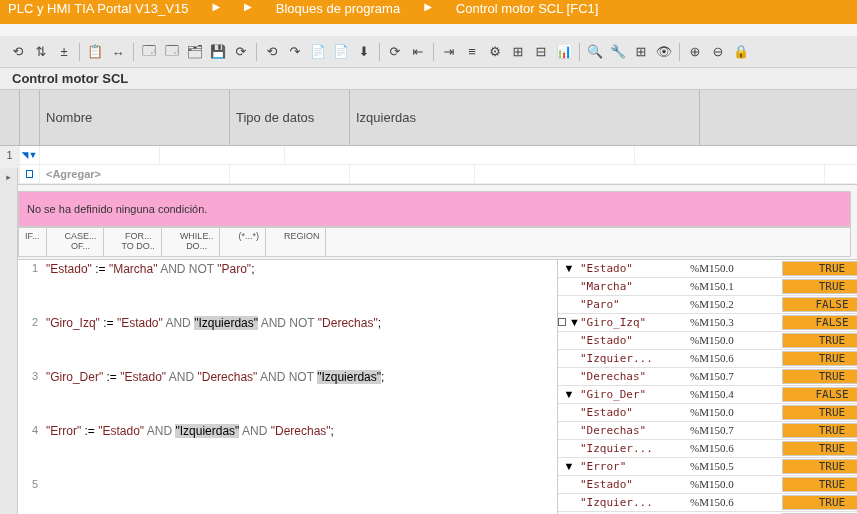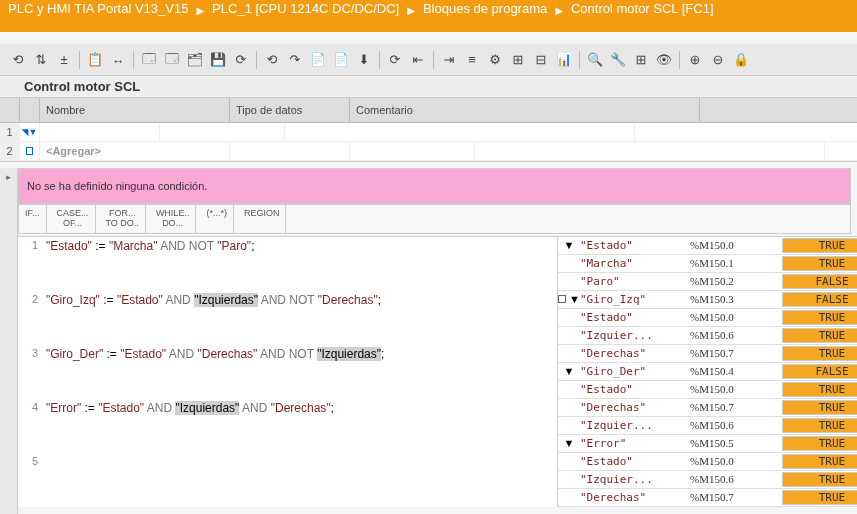--- a/index.html
+++ b/index.html
@@ -1,34 +1,34 @@
 <!DOCTYPE html>
 <html><head>
 <meta charset="utf-8">
 <style>
 *{box-sizing:border-box;margin:0;padding:0;font-family:"Segoe UI",Tahoma,sans-serif}
 body{background:#f5f5f5;width:857px;height:514px;overflow:hidden;font-size:11px}
-.breadcrumb{background:#f39c12;color:#fff;padding:16px 8px;font-size:13px;height:24px;display:flex;align-items:flex-end;gap:8px}
+.breadcrumb{background:#f39c12;color:#fff;padding:1px 8px;font-size:13px;height:24px;display:flex;align-items:flex-start;gap:24px}
 .breadcrumb .sep{font-size:10px}
 .toolbar{background:#e8e8e8;border-bottom:1px solid #ccc;padding:4px 8px;display:flex;gap:3px;height:32px;align-items:center;margin-top:12px}
 .tb-btn{width:20px;height:20px;display:flex;align-items:center;justify-content:center;cursor:pointer;border:1px solid transparent;font-size:13px;color:#444}
 .tb-sep{width:1px;height:18px;background:#bbb;margin:0 2px}
-.block-title{background:#eee;border-bottom:1px solid #ccc;padding:3px 24px;font-weight:bold;font-size:13px;color:#333}
+.block-title{background:#eee;border-bottom:1px solid #ccc;padding:3px 12px;font-weight:bold;font-size:13px;color:#333}
 .params{background:#fff;border-bottom:1px solid #ccc}
 .params-hdr{display:flex;background:#ddd;border-bottom:1px solid #bbb}
-.params-hdr div{padding:6px 6px;border-right:1px solid #bbb;font-size:11px;color:#444}
+.params-hdr div{padding:20px 6px;border-right:1px solid #bbb;font-size:13px;color:#444}
 .ph-num{width:20px}.ph-exp{width:20px}.ph-nm{width:190px}.ph-dt{width:120px}.ph-vp{width:125px}.ph-cm{width:350px}
 .params-row{display:flex;border-bottom:1px solid #eee}
 .params-row div{padding:2px 6px;border-right:1px solid #eee;font-size:11px;height:18px;display:flex;align-items:center}
 .pr-num{width:20px;background:#eee;color:#555;justify-content:center}
 .pr-exp{width:20px;justify-content:center}.pr-nm{width:190px}.pr-dt{width:120px}.pr-vp{width:125px}.pr-cm{width:350px}
 .tri-down{color:#0066cc;font-size:9px}
 .sq{width:8px;height:8px;border:1px solid #0066cc;display:inline-block}
 .cond-bar{background:#f9a8d4;border:1px solid #ccc;padding:11px 8px;margin:6px 6px 0 18px;font-size:11px;color:#333}
-.snip-bar{display:flex;gap:4px;margin:0 6px 2px 18px;border:1px solid #ccc;background:#f8f8f8}
+.snip-bar{display:flex;gap:12px;margin:0 6px 2px 18px;border:1px solid #ccc;background:#f8f8f8}
 .snip{padding:4px 6px;border-right:1px solid #ccc;font-size:9px;color:#555;text-align:center;cursor:pointer;line-height:1.1}
 .code-area{margin-left:18px;display:flex;border-top:1px solid #ccc}
 .code-left{flex:0 0 540px;border-right:1px solid #ccc;background:#fff}
 .code-line{display:flex;min-height:18px;padding:2px 0;align-items:flex-start}
 .code-line.blank{min-height:36px}
 .ln{width:28px;text-align:right;padding-right:8px;color:#888;font-size:11px}
 .code{font-family:Consolas,monospace;font-size:12px;white-space:pre}
 .code .str{color:#7a1f1f}
 .code .kw{color:#737373}
 .code .hl{background:#d0d0d0}
@@ -40,21 +40,20 @@
 .wr-vl{width:100px;background:#f5a623;text-align:center;font-family:Consolas,monospace;color:#333;border:1px solid #ccc;margin:0 2px}
 .gutter{position:absolute;left:0;top:70px;width:18px;bottom:0;background:#e8e8e8;border-right:1px solid #ccc}
 .gutter-item{height:18px;display:flex;align-items:center;justify-content:center;color:#666;font-size:9px}
 </style>
 </head>
 <body>
 
 <div class="breadcrumb">
   <span>PLC y HMI TIA Portal V13_V15</span>
   <span class="sep">▶</span>
-  <span>PLC_1 [CPU 1214C DC/DC/DC]</span>
   <span class="sep">▶</span>
   <span>Bloques de programa</span>
   <span class="sep">▶</span>
   <span>Control motor SCL [FC1]</span>
 </div>
 
 <div class="toolbar" id="toolbar">
     <div class="tb-btn">⟲</div>
     <div class="tb-btn">⇅</div>
     <div class="tb-btn">±</div>
@@ -95,21 +94,21 @@
   </div>
 
 <div class="block-title">Control motor SCL</div>
 
 <div class="params">
   <div class="params-hdr">
     <div class="ph-num"></div>
     <div class="ph-exp"></div>
     <div class="ph-nm">Nombre</div>
     <div class="ph-dt">Tipo de datos</div>
-    <div class="ph-cm">Comentario</div>
+    <div class="ph-cm">Izquierdas</div>
   </div>
   <div id="params-body">
       <div class="params-row">
         <div class="pr-num">1</div>
         <div class="pr-exp">
           <span style="color:#0066cc;font-size:9px">◥</span> 
           <span class="tri-down">▼</span>
         </div>
         <div class="pr-dt"></div>
         <div class="pr-vp"></div>

